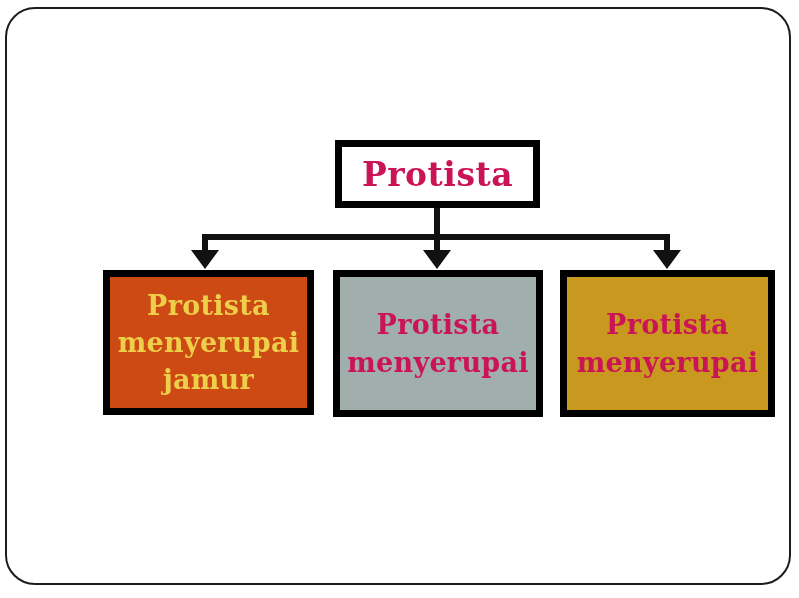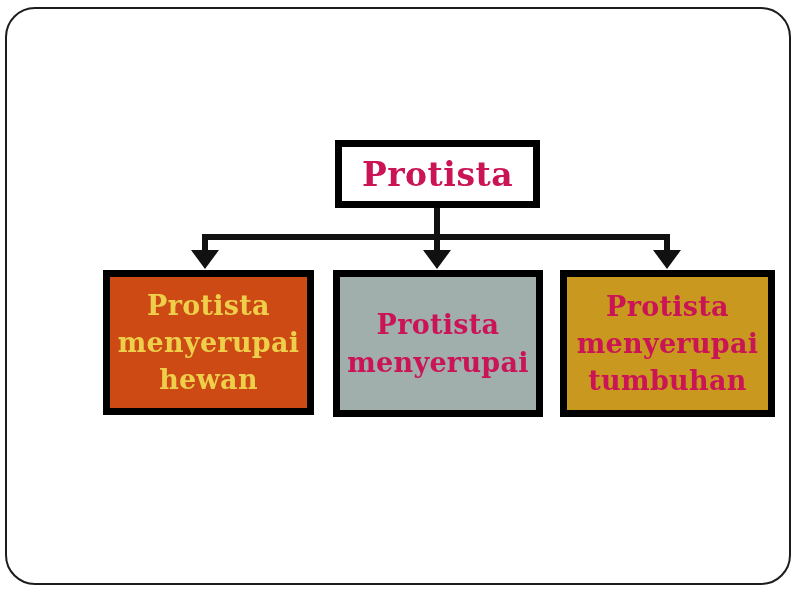--- a/index.html
+++ b/index.html
@@ -59,27 +59,26 @@
   <div class="line line-h" style="background-color: rgb(17, 17, 17);"></div>
   <div class="line line-v line-v-left" style="background-color: rgb(17, 17, 17);"></div>
   <div class="line line-v line-v-right" style="background-color: rgb(17, 17, 17);"></div>
   <div class="arrow arrow-left"></div>
   <div class="arrow arrow-mid"></div>
   <div class="arrow arrow-right"></div>
 
   <div class="box box-child box-child-jamur" style="background-color: rgb(205, 74, 21); color: rgb(238, 207, 74); border-color: rgb(0, 0, 0);">
     <span class="label-line">Protista</span>
     <span class="label-line">menyerupai</span>
-    <span class="label-line">hewan</span>
+    <span class="label-line">jamur</span>
   </div>
 
   <div class="box box-child box-child-hewan" style="background-color: rgb(160, 174, 172); color: rgb(203, 20, 86); border-color: rgb(0, 0, 0);">
     <span class="label-line">Protista</span>
     <span class="label-line">menyerupai</span>
   </div>
 
   <div class="box box-child box-child-tumbuhan" style="background-color: rgb(200, 153, 30); color: rgb(203, 20, 86); border-color: rgb(0, 0, 0);">
     <span class="label-line">Protista</span>
     <span class="label-line">menyerupai</span>
-    <span class="label-line">tumbuhan</span>
   </div>
 
 </div>
 
 </body></html>

